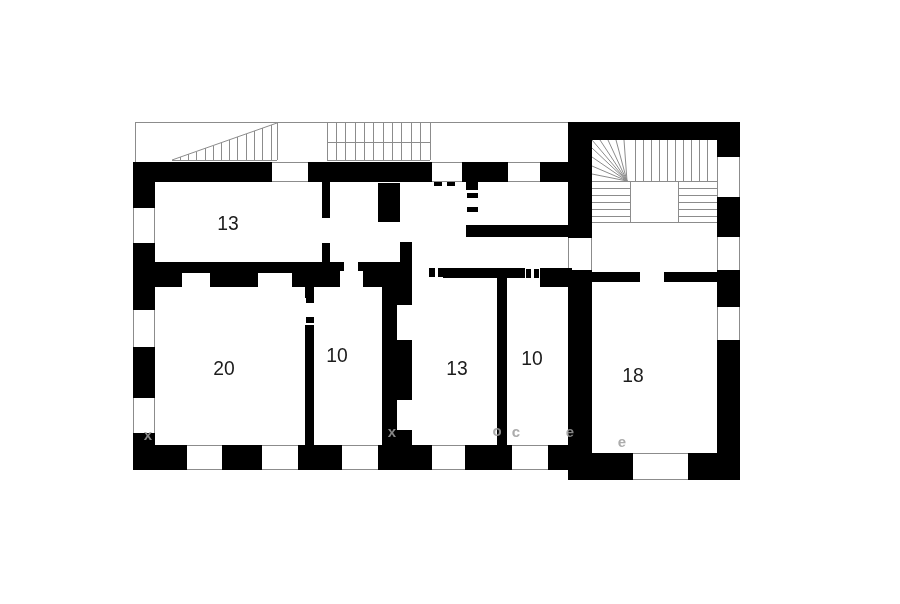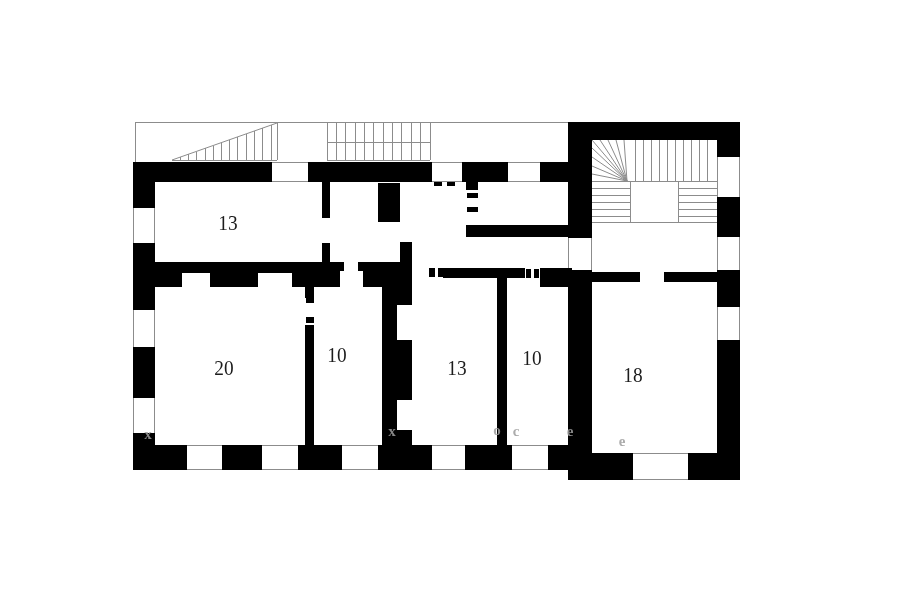--- a/index.html
+++ b/index.html
@@ -1,17 +1,17 @@
 <!DOCTYPE html>
 <html><head>
 <meta charset="utf-8">
 <style>
   html,body{margin:0;padding:0;background:#ffffff;}
   .stage{position:relative;width:900px;height:604px;background:#ffffff;overflow:hidden;
-         font-family:Liberation Serif, serif;}
+         font-family:Liberation Sans, sans-serif;}
   .layer{position:absolute;left:0;top:0;width:900px;height:604px;}
   svg.layer{pointer-events:none;}
   .wall{position:absolute;background:#000;}
   .notch{position:absolute;background:#fff;}
   .dash{position:absolute;background:#000;}
   .room-label{position:absolute;transform:translate(-50%,-50%) scaleX(.92);
       font-size:21px;font-weight:500;letter-spacing:0px;color:#1c1c1c;white-space:nowrap;}
   .wm{position:absolute;transform:translate(-50%,-50%);
       font-size:15px;font-weight:700;color:#9e9e9e;opacity:.85;}
 </style>

